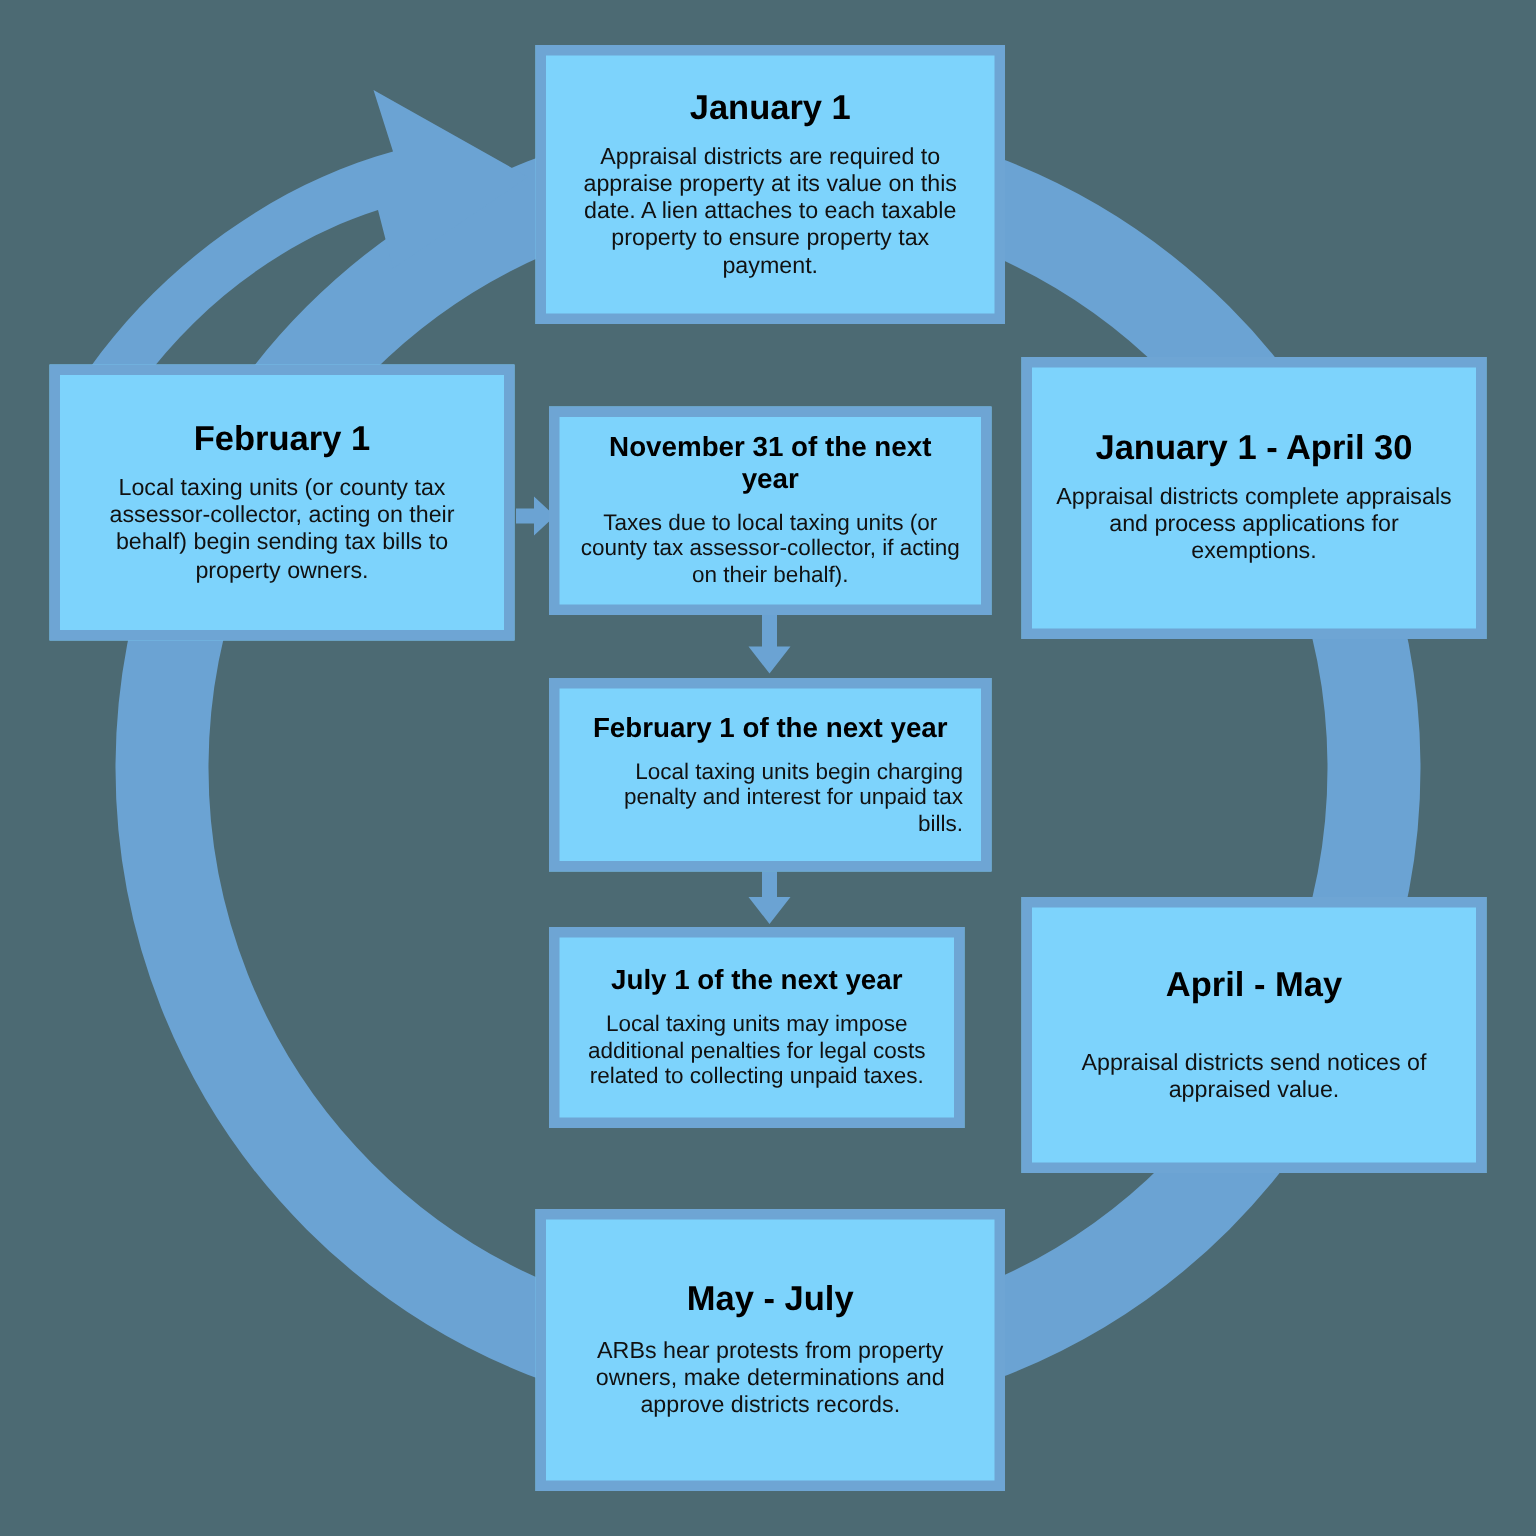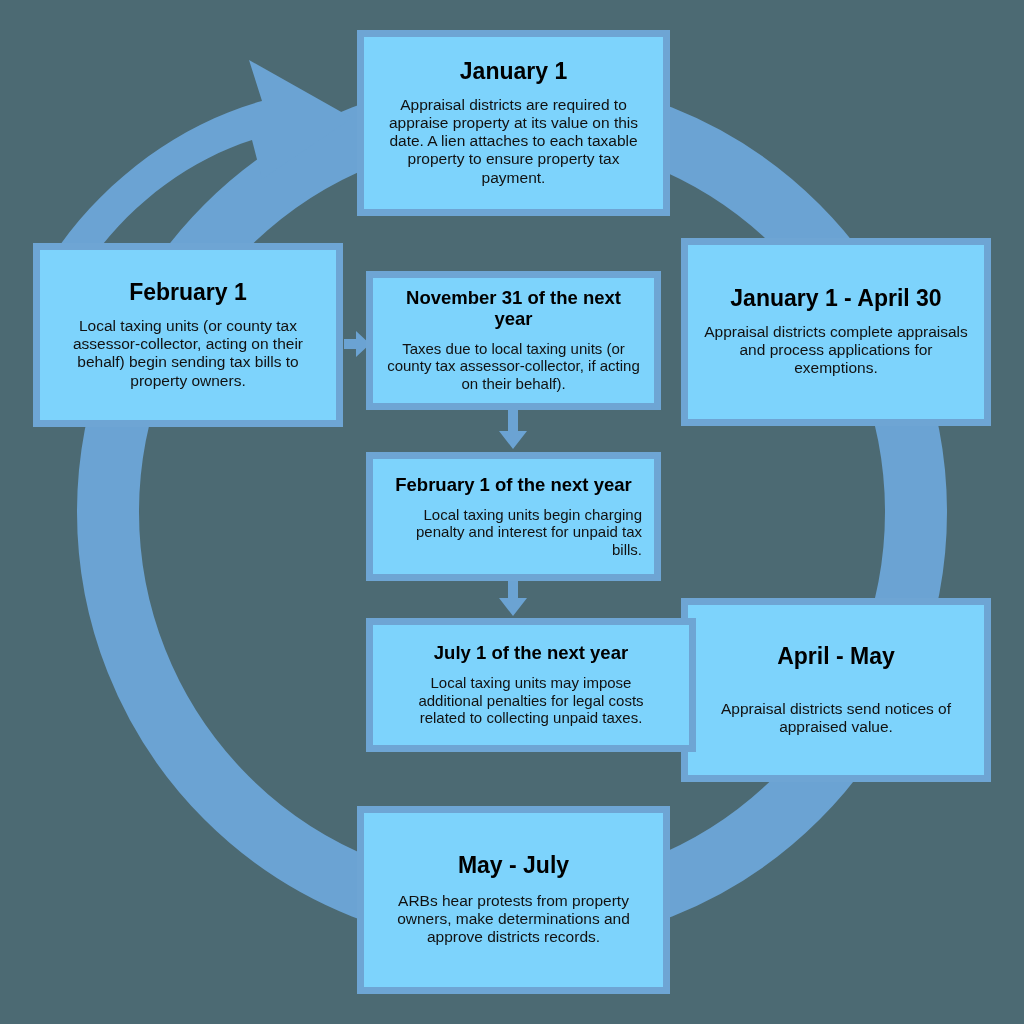--- a/index.html
+++ b/index.html
@@ -58,21 +58,21 @@
   
   #node-jan1        { left: 357px; top: 30px;  width: 313px; height: 186px; }
   #node-jan1-apr30  { left: 681px; top: 238px; width: 310px; height: 188px; }
   #node-apr-may     { left: 681px; top: 598px; width: 310px; height: 184px; }
   #node-may-jul     { left: 357px; top: 806px; width: 313px; height: 188px; }
   #node-aug-sep     { left: 33px;  top: 598px; width: 310px; height: 184px; }
   #node-oct1        { left: 33px;  top: 243px; width: 310px; height: 184px; }
 
   #node-jan31 { left: 366px; top: 271px; width: 295px; height: 139px; }
   #node-feb1  { left: 366px; top: 452px; width: 295px; height: 129px; text-align: right; }
-  #node-jul1  { left: 366px; top: 618px; width: 330px; height: 134px; }
+  #node-jul1  { left: 366px; top: 618px; width: 277px; height: 134px; }
 
   .outer .desc { max-width: 278px; }
   .inner .desc { max-width: 268px; }
 
   #node-aug-sep .desc { margin-top: 13px; }
   #node-apr-may .desc { margin-top: 30px; }
   #node-may-jul .desc { margin-top: 13px; }
 </style>
 </head>
 <body>

